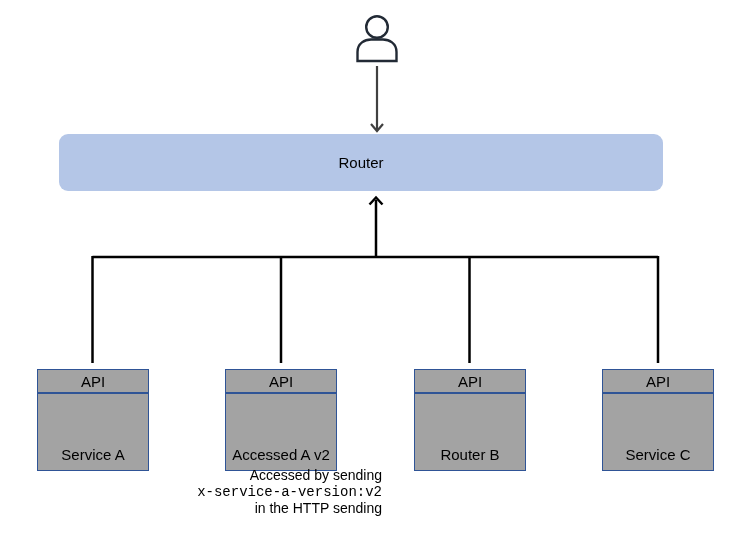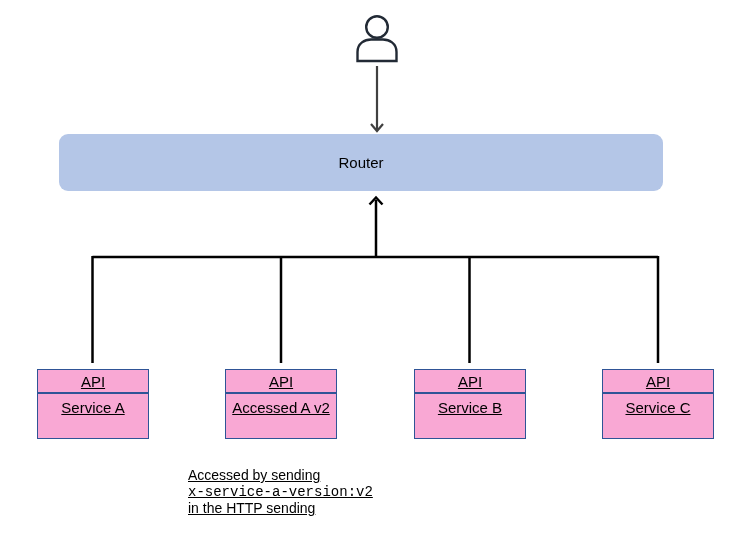--- a/index.html
+++ b/index.html
@@ -25,52 +25,51 @@
     border-radius: 9px;
     display: flex;
     align-items: center;
     justify-content: center;
     font-size: 15px;
     box-sizing: border-box;
   }
   .svc-box {
     position: absolute;
     top: 369px;
-    width: 112px; height: 70px;
-    background: #f9a8d4;
+    width: 112px; height: 102px;
+    background: #a3a3a3;
     border: 1.6px solid #2F5496;
     box-sizing: border-box;
-    text-decoration: underline;
   }
   .svc-box.pos-a  { left: 37px;  }
   .svc-box.pos-a2 { left: 225px; }
   .svc-box.pos-b  { left: 414px; }
   .svc-box.pos-c  { left: 602px; }
   .svc-header {
     height: 22px;
     border-bottom: 2.5px solid #2F5496;
     display: flex;
     align-items: center;
     justify-content: center;
     font-size: 15px;
   }
   .svc-body {
     display: flex;
     justify-content: center;
     padding-top: 5px;
     font-size: 15px;
+    margin-top: 47px;
   }
   .note {
     position: absolute;
-    left: 188px; top: 467px;
+    left: 182px; top: 467px;
     width: 200px;
-    text-align: left;
+    text-align: right;
     font-size: 14px;
     line-height: 16.5px;
-    text-decoration: underline;
   }
   .note .mono {
     font-family: "Liberation Mono", "DejaVu Sans Mono", monospace;
     font-size: 14px;
   }
 </style>
 </head>
 <body>
 
 <div class="canvas">
@@ -110,21 +109,21 @@
     <div class="svc-body">Service A</div>
   </div>
 
   <div class="svc-box pos-a2">
     <div class="svc-header">API</div>
     <div class="svc-body">Accessed A v2</div>
   </div>
 
   <div class="svc-box pos-b">
     <div class="svc-header">API</div>
-    <div class="svc-body">Service B</div>
+    <div class="svc-body">Router B</div>
   </div>
 
   <div class="svc-box pos-c">
     <div class="svc-header">API</div>
     <div class="svc-body">Service C</div>
   </div>
 
   <div class="note">
     <div>Accessed by sending</div>
     <div class="mono">x-service-a-version:v2</div>

